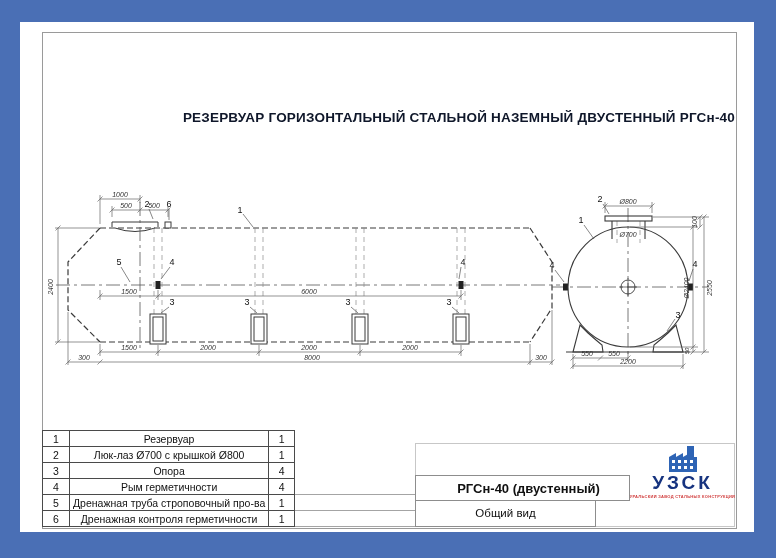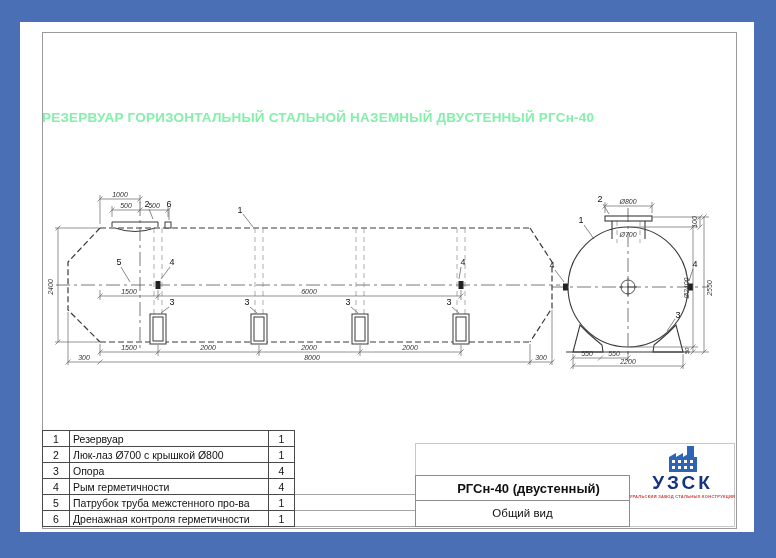--- a/index.html
+++ b/index.html
@@ -1,34 +1,34 @@
 <!DOCTYPE html>
 <html><head>
 <meta charset="utf-8">
 <style>
   html,body{margin:0;padding:0;}
   #canvas{position:relative;width:776px;height:558px;background:#4a6fb5;overflow:hidden;
           font-family:"Liberation Sans",sans-serif;}
   #sheet{position:absolute;left:20px;top:22px;width:734px;height:510px;background:#ffffff;}
   #frame{position:absolute;left:42px;top:32px;width:693px;height:495px;border:1px solid #9a9a9a;}
   #drawing-svg{position:absolute;left:0;top:0;pointer-events:none;}
-  .sheet-title{position:absolute;left:42px;top:110px;width:693px;text-align:left;
-               font-size:13.5px;font-weight:bold;color:#86efac;letter-spacing:.2px;}
+  .sheet-title{position:absolute;left:42px;top:110px;width:693px;text-align:right;
+               font-size:13.5px;font-weight:bold;color:#0f172a;letter-spacing:.2px;}
   
   #parts-table{position:absolute;left:42px;top:430px;border-collapse:collapse;}
   #parts-table td{border:1px solid #4a4a4a;height:15px;padding:0 3px;font-size:10.5px;color:#111;
                   white-space:nowrap;}
   #parts-table td.c-num{width:20px;text-align:center;}
-  #parts-table td.c-name{width:192px;text-align:left;}
+  #parts-table td.c-name{width:192px;text-align:center;}
   #parts-table td.c-qty{width:19px;text-align:center;}
   
   .tb-cell{position:absolute;display:flex;align-items:center;justify-content:center;color:#111;}
   #tb-model{left:415px;top:475px;width:215px;height:26px;border:1px solid #8d8d8d;
             font-size:13px;font-weight:bold;box-sizing:border-box;padding-left:12px;}
-  #tb-view{left:415px;top:500px;width:215px;height:27px;border:1px solid #8d8d8d;border-top:none;
+  #tb-view{left:415px;top:500px;width:181px;height:27px;border:1px solid #8d8d8d;border-top:none;
            font-size:11.5px;box-sizing:border-box;}
   #tb-top-strip{position:absolute;left:415px;top:443px;width:320px;height:84px;
                 border:1px solid #c7c7c7;box-sizing:border-box;pointer-events:none;}
   
   #logo{position:absolute;left:630px;top:446px;width:105px;height:78px;display:flex;
         flex-direction:column;align-items:center;justify-content:flex-start;}
   #logo-abbr{font-size:19px;font-weight:bold;color:#16337f;letter-spacing:3px;line-height:1.05;}
   #logo-sub{font-size:4px;font-weight:bold;color:#d03a3a;letter-spacing:.3px;white-space:nowrap;margin-top:1px;}
 </style>
 </head>
@@ -199,21 +199,21 @@
       <td class="c-name">Опора</td>
       <td class="c-qty">4</td>
     </tr>
     <tr>
       <td class="c-num">4</td>
       <td class="c-name">Рым герметичности</td>
       <td class="c-qty">4</td>
     </tr>
     <tr>
       <td class="c-num">5</td>
-      <td class="c-name">Патрубок труба межстенного про-ва</td>
+      <td class="c-name">Дренажная труба строповочный про-ва</td>
       <td class="c-qty">1</td>
     </tr>
     <tr>
       <td class="c-num">6</td>
       <td class="c-name">Дренажная контроля герметичности</td>
       <td class="c-qty">1</td>
     </tr>
   </tbody>
     </table>
 

